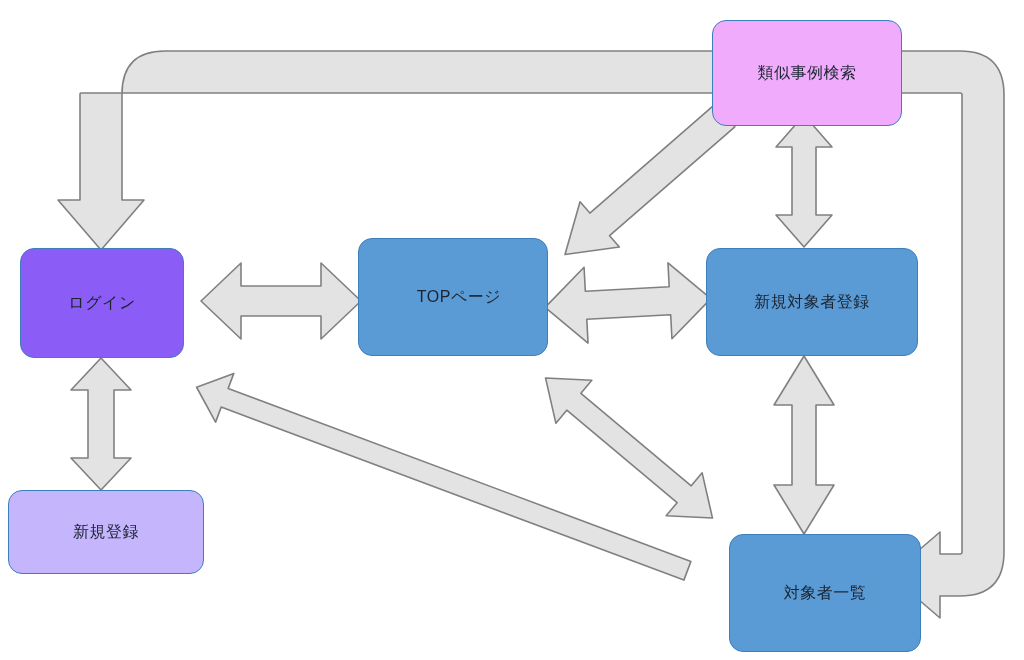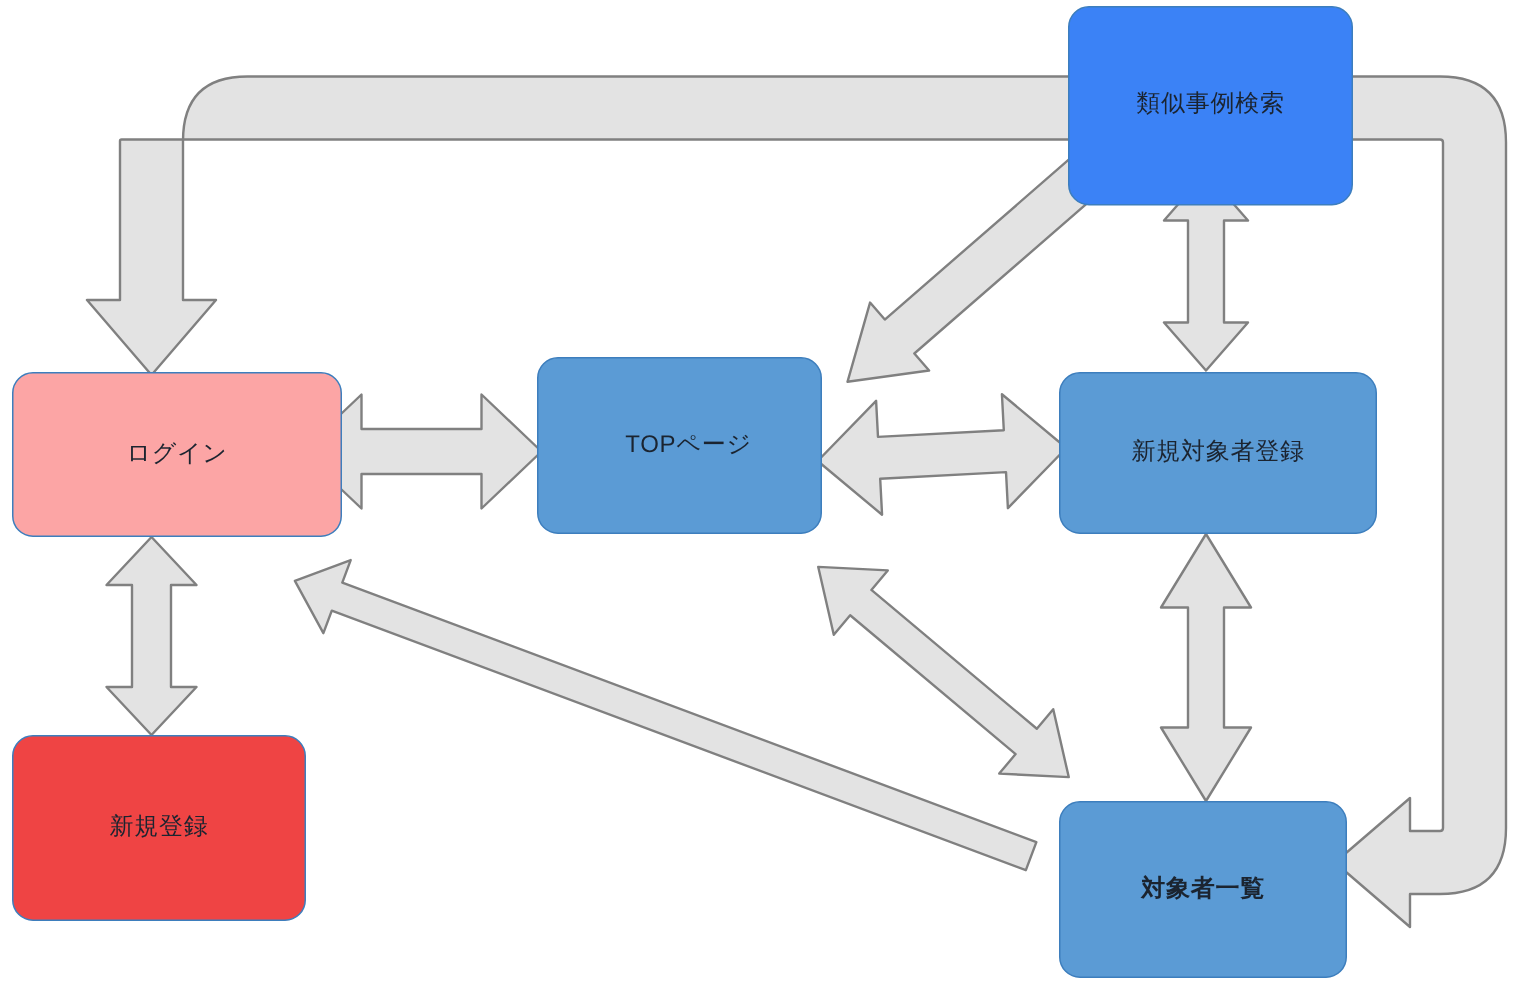--- a/index.html
+++ b/index.html
@@ -100,37 +100,37 @@
     <g transform="translate(629,448) rotate(40)">
       <path d="M -109,0 L -72,-28 L -72,-11 L 72,-11 L 72,-28 L 109,0 L 72,28 L 72,11 L -72,11 L -72,28 Z" fill="#E3E3E3" stroke="#808080" stroke-width="1.6" stroke-linejoin="round"></path>
     </g>
 
     <g transform="translate(442,479) rotate(200.5)">
       <path d="M -262,-10 L 232,-10 L 232,-26 L 262,0 L 232,26 L 232,10 L -262,10 Z" fill="#E3E3E3" stroke="#808080" stroke-width="1.6" stroke-linejoin="round"></path>
     </g>
 
   </svg>
 
-  <div class="node-box" style="left:712px; top:4px; width:190px; height:133px; background:#3b82f6; border:1.5px solid #3d7ebd;">
+  <div class="node-box" style="left:712px; top:20px; width:190px; height:106px; background:#f0abfc; border:1.5px solid #3d7ebd;">
     <span class="node-label">類似事例検索</span>
   </div>
 
-  <div class="node-box" style="left:8px; top:248px; width:220px; height:110px; background:#fca5a5; border:1.5px solid #3d7ebd;">
+  <div class="node-box" style="left:20px; top:248px; width:164px; height:110px; background:#8b5cf6; border:1.5px solid #3d7ebd;">
     <span class="node-label">ログイン</span>
   </div>
 
   <div class="node-box" style="left:358px; top:238px; width:190px; height:118px; background:#5B9BD5; border:1.5px solid #3d7ebd;padding-left:12px;">
     <span class="node-label">TOPページ</span>
   </div>
 
   <div class="node-box" style="left:706px; top:248px; width:212px; height:108px; background:#5B9BD5; border:1.5px solid #3d7ebd;">
     <span class="node-label">新規対象者登録</span>
   </div>
 
-  <div class="node-box" style="left:8px; top:490px; width:196px; height:124px; background:#ef4444; border:1.5px solid #3d7ebd;">
+  <div class="node-box" style="left:8px; top:490px; width:196px; height:84px; background:#c4b5fd; border:1.5px solid #3d7ebd;">
     <span class="node-label">新規登録</span>
   </div>
 
-  <div class="node-box" style="left:706px; top:534px; width:192px; height:118px; background:#5B9BD5; border:1.5px solid #3d7ebd;font-weight:bold;">
+  <div class="node-box" style="left:729px; top:534px; width:192px; height:118px; background:#5B9BD5; border:1.5px solid #3d7ebd;">
     <span class="node-label">対象者一覧</span>
   </div>
 
 </div>
 
 </body></html>

